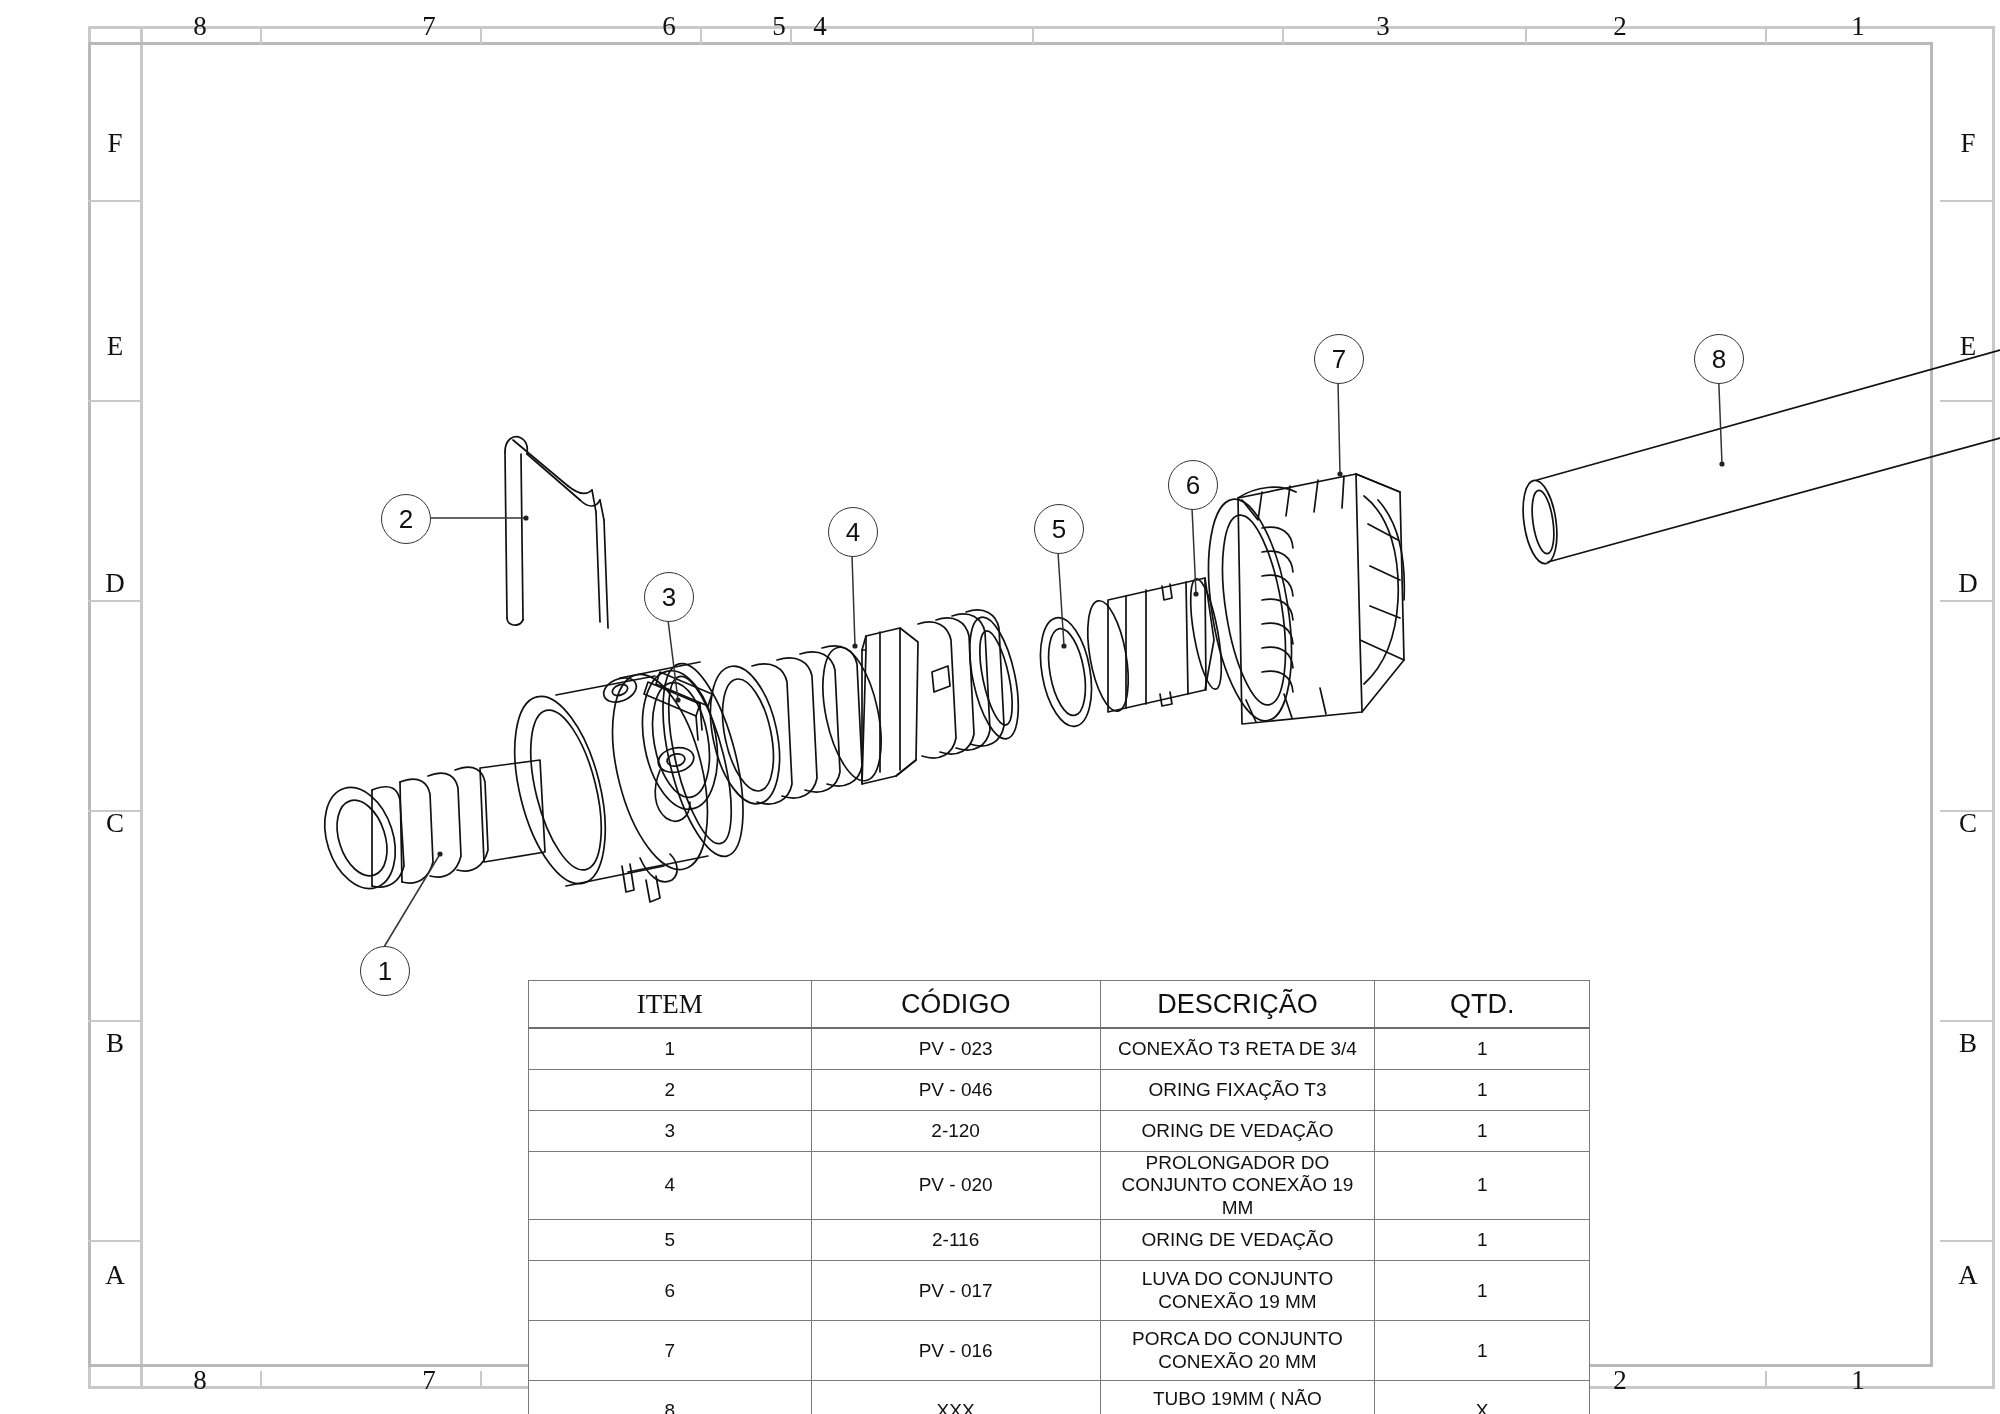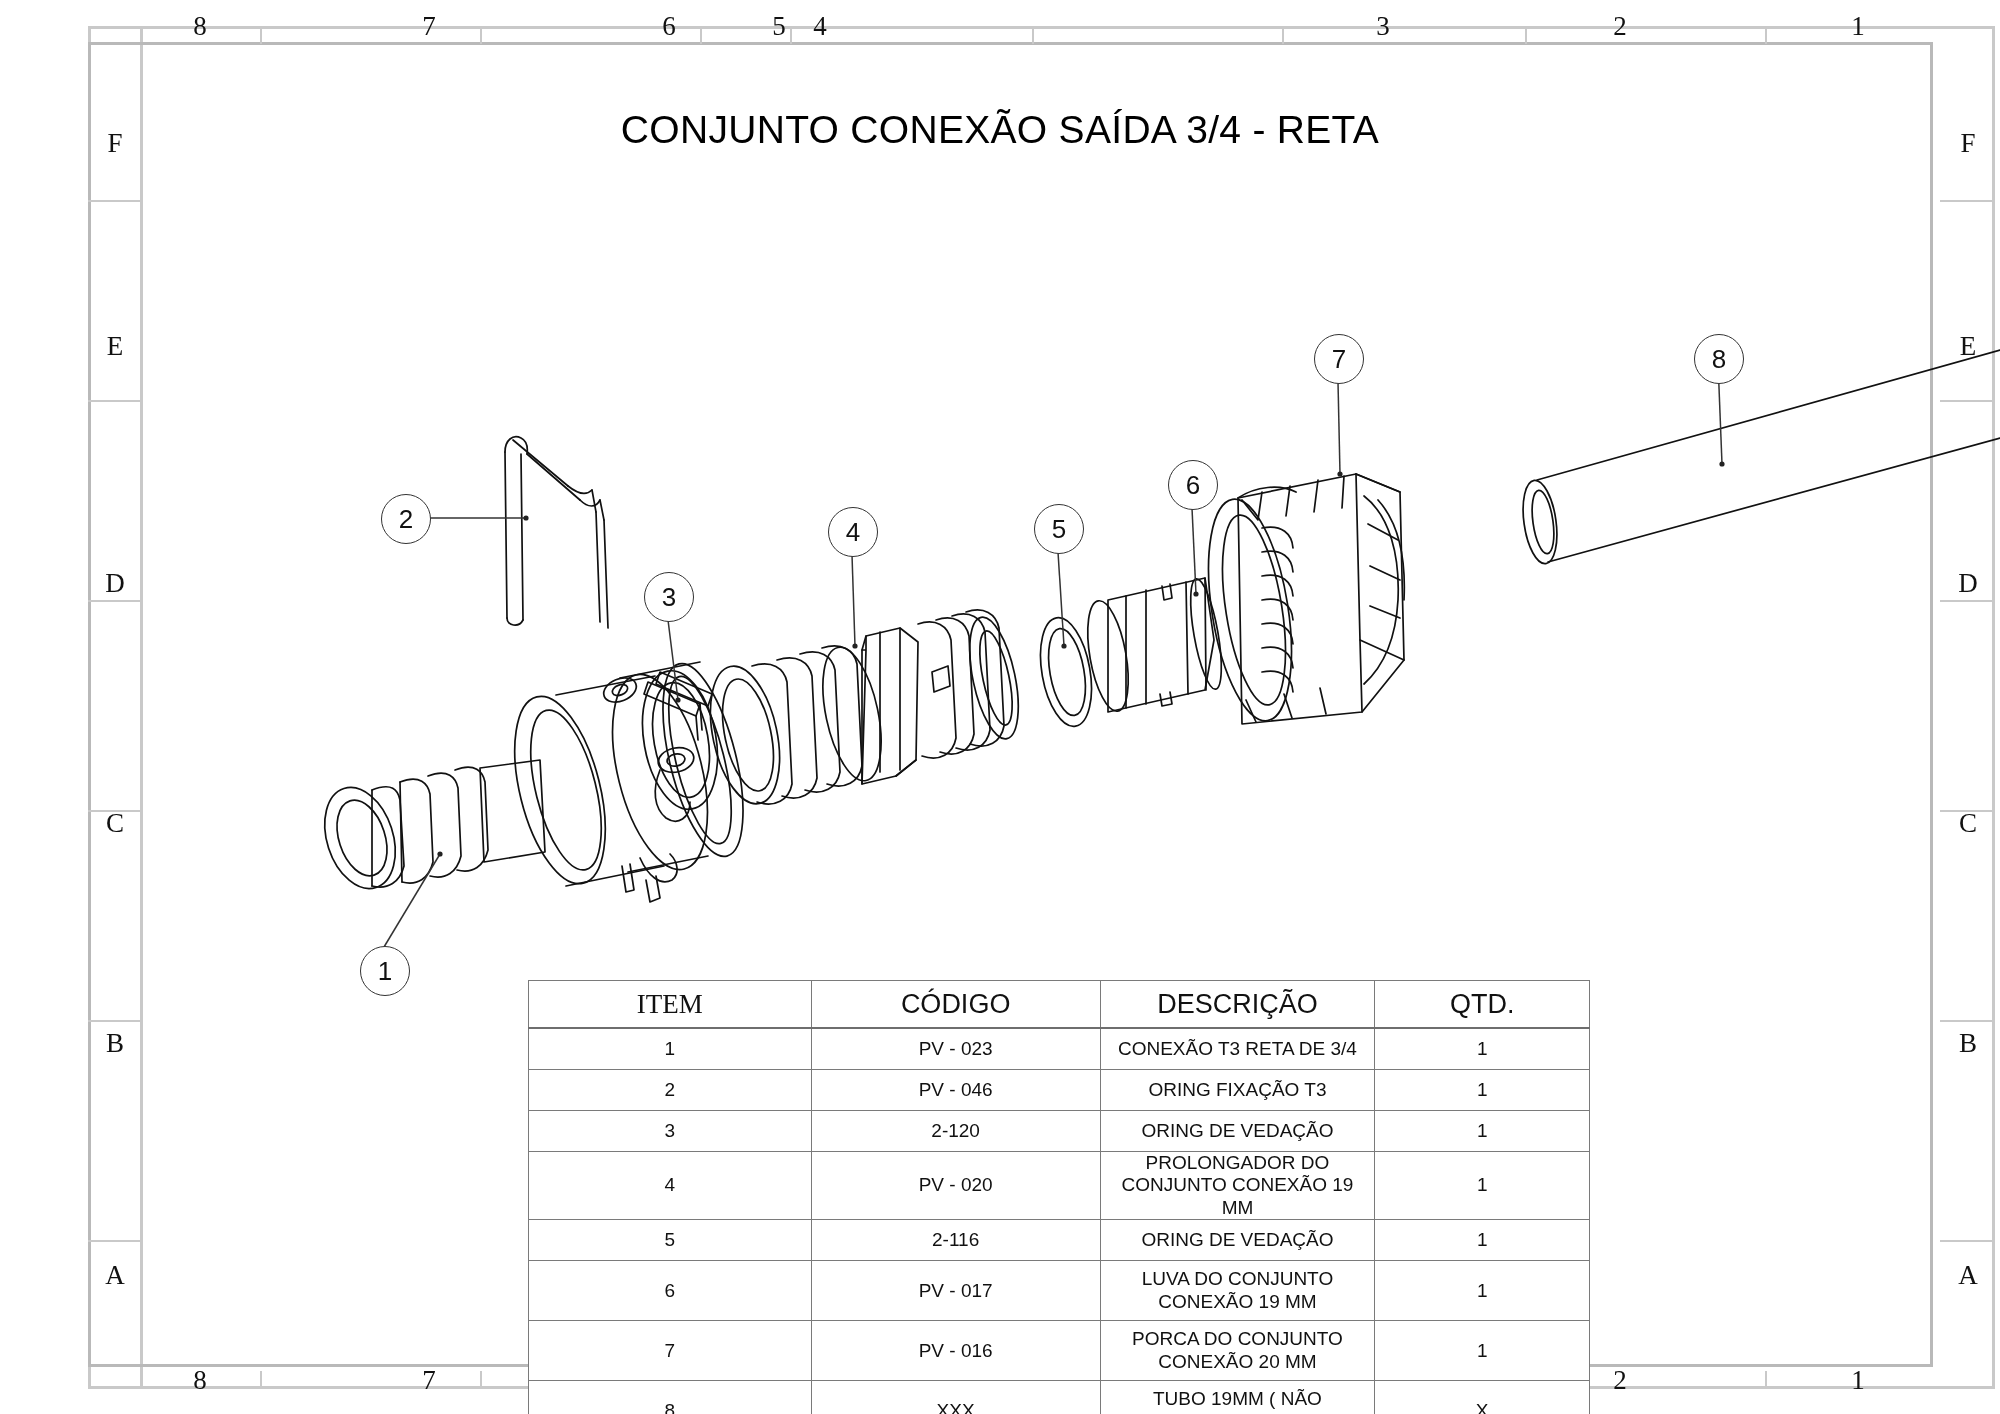--- a/index.html
+++ b/index.html
@@ -116,21 +116,20 @@
   <div class="zone-lbl" style="left:95px;top:1262px;width:40px;">A</div>
 
   <div class="zone-lbl" style="left:1948px;top:130px;width:40px;">F</div>
   <div class="zone-lbl" style="left:1948px;top:333px;width:40px;">E</div>
   <div class="zone-lbl" style="left:1948px;top:570px;width:40px;">D</div>
   <div class="zone-lbl" style="left:1948px;top:810px;width:40px;">C</div>
   <div class="zone-lbl" style="left:1948px;top:1030px;width:40px;">B</div>
   <div class="zone-lbl" style="left:1948px;top:1262px;width:40px;">A</div>
 
   <div id="title-block">
-    <div id="sub-title">CONJUNTO CONEXÃO SAÍDA 3/4 - RETA</div>
   </div>
 
   <svg id="artwork" viewBox="0 0 2000 1414">
     <g fill="none" stroke="#111" stroke-width="1.7" stroke-linejoin="round" stroke-linecap="round">
 
       <g transform="translate(0,0)">
 
         <ellipse cx="360" cy="838" rx="33" ry="52" transform="rotate(-18 360 838)"></ellipse>
         <ellipse cx="362" cy="838" rx="23" ry="39" transform="rotate(-18 362 838)"></ellipse>
 

